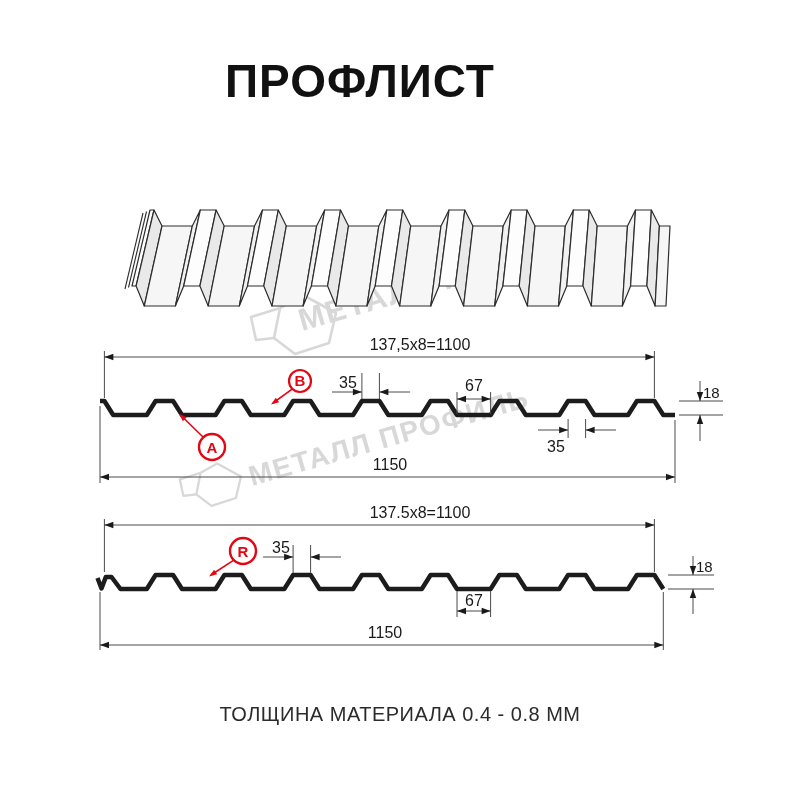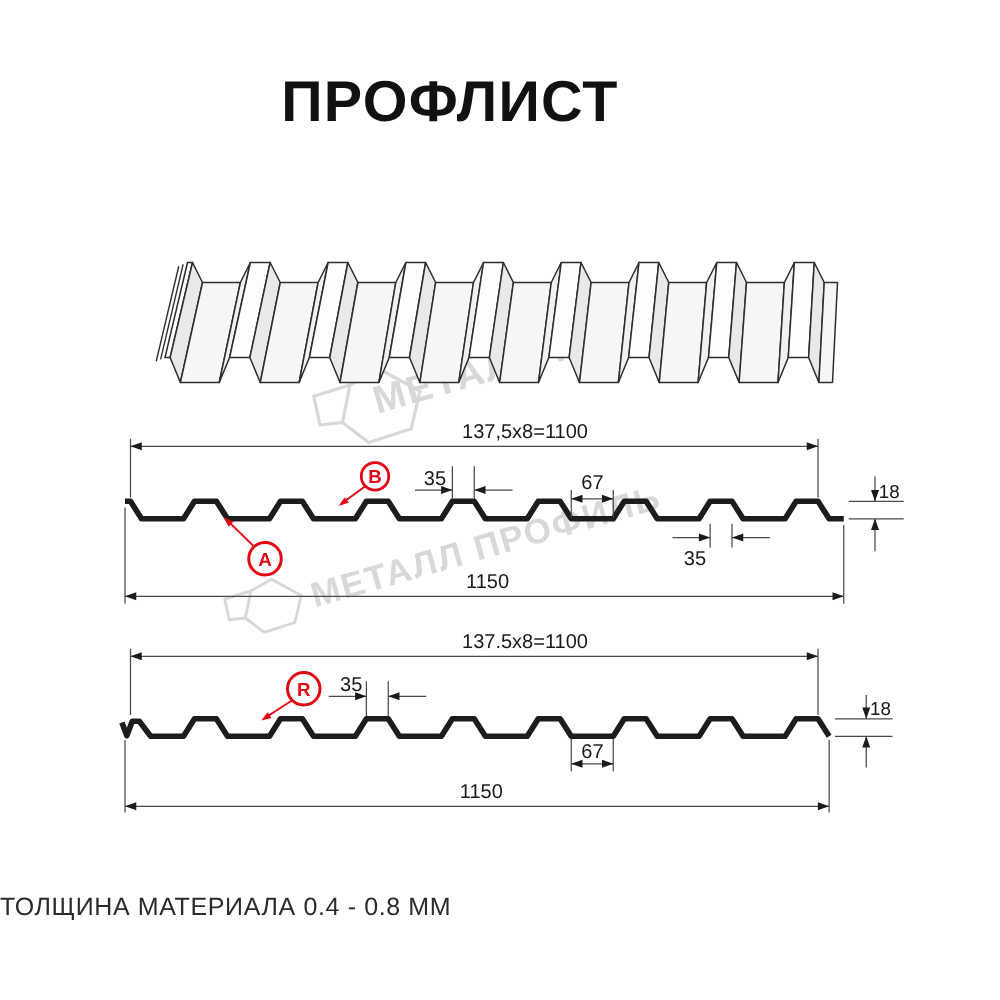--- a/index.html
+++ b/index.html
@@ -2,22 +2,22 @@
 <html><head>
 <meta charset="utf-8">
 <style>
   html,body{margin:0;padding:0;background:#ffffff;width:800px;height:800px;overflow:hidden;
             font-family:"Liberation Sans", sans-serif;}
   .stage{position:relative;width:800px;height:800px;background:#fff;}
   .title{position:absolute;top:54px;left:0;width:720px;text-align:center;
          font-size:46px;font-weight:700;letter-spacing:1px;color:#111;}
   .subtitle{position:absolute;top:116px;left:0;width:800px;text-align:center;
          font-size:20px;font-weight:700;letter-spacing:2px;color:#1a1a1a;}
-  .footer{position:absolute;top:703px;left:0;width:800px;text-align:left;
-         font-size:20px;font-weight:400;letter-spacing:0.5px;color:#2b2b2b;margin-top:12px;}
+  .footer{position:absolute;top:703px;left:0;width:800px;text-align:center;
+         font-size:20px;font-weight:400;letter-spacing:0.5px;color:#2b2b2b;}
   svg{position:absolute;top:0;left:0;}
   .dim-t{font-family:"Liberation Sans",sans-serif;font-size:16px;fill:#1a1a1a;}
   .dim-s{font-family:"Liberation Sans",sans-serif;font-size:15px;fill:#1a1a1a;}
   .lbl{font-family:"Liberation Sans",sans-serif;font-size:15px;font-weight:700;}
   .wmtext{font-family:"Liberation Sans",sans-serif;font-weight:700;letter-spacing:1.5px;}
 </style>
 </head>
 <body>
 
 <div class="stage">

